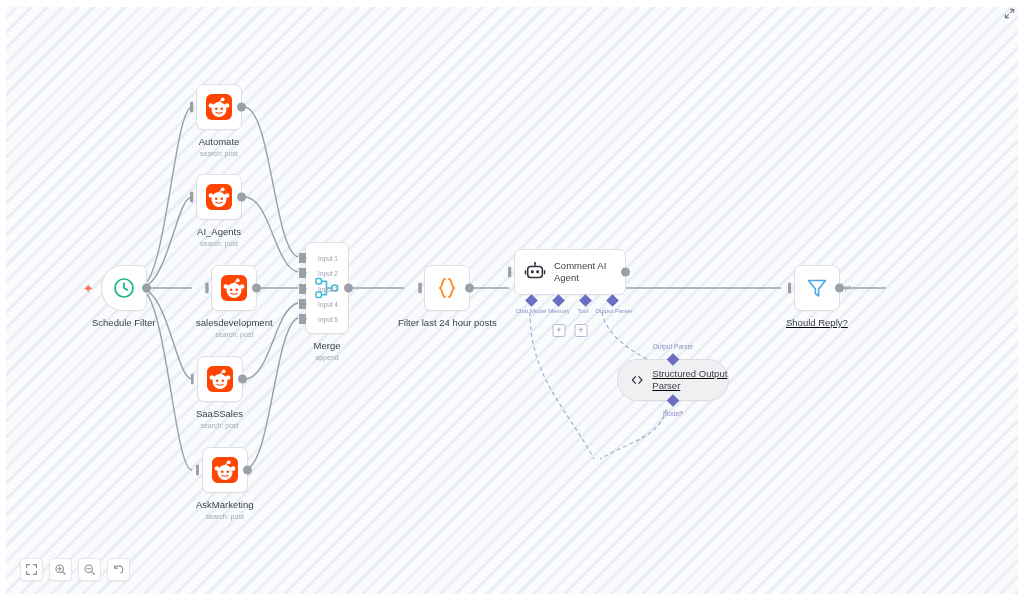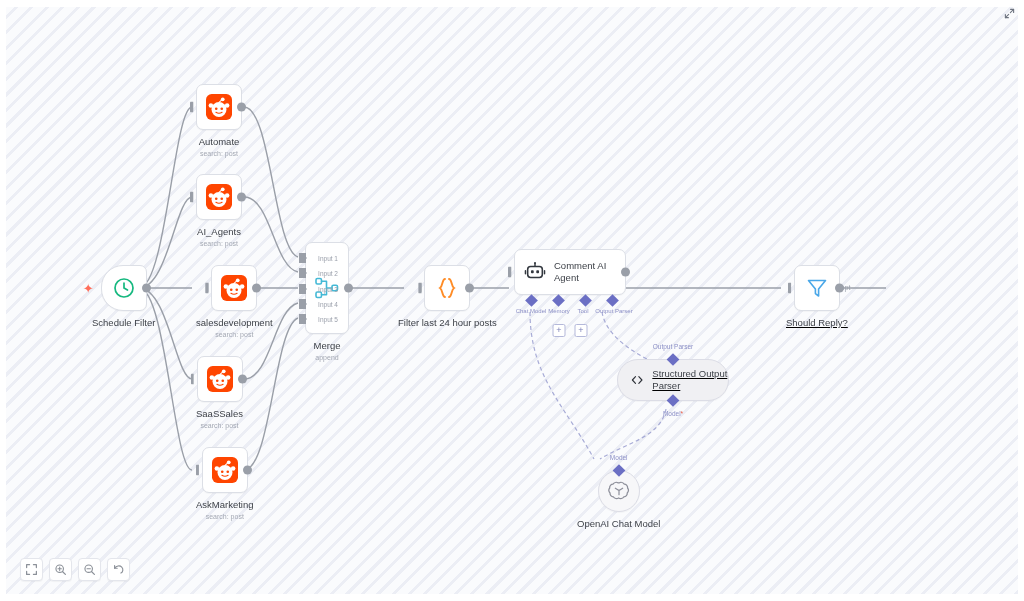--- a/index.html
+++ b/index.html
@@ -516,35 +516,20 @@
           <svg class="icon-svg" width="20" height="20" viewBox="0 0 24 24">
             <path d="M9.2 6.5 L4 12 L9.2 17.5" fill="none" stroke="#2d3138" stroke-width="1.9" stroke-linecap="round" stroke-linejoin="round"></path>
             <path d="M14.8 6.5 L20 12 L14.8 17.5" fill="none" stroke="#2d3138" stroke-width="1.9" stroke-linecap="round" stroke-linejoin="round"></path>
           </svg>
           <span class="pill-label">Structured Output Parser</span>
           <span class="sub-bottom-diamond"></span>
           <span class="sub-port-caption" style="bottom:-17px;"><span>Model</span><span class="req-star">*</span></span>
         </div>
       </div>
 
-      <div class="node" style="left:571px; top:463px;">
-        <div class="node-box circle-box">
-          <span class="sub-top-diamond"></span>
-          <span class="sub-port-caption" style="top:-17px;">Model</span>
-          <svg class="icon-svg" width="22" height="22" viewBox="0 0 24 24">
-            <path d="M12 3.2 C14 2 16.6 2.7 17.8 4.6 C20 4.6 21.6 6.5 21.4 8.7
-                     C22.8 10.3 22.6 12.8 21 14.1 C21.2 16.3 19.6 18.2 17.4 18.3
-                     C16.2 20.2 13.6 20.9 11.6 19.7 C9.6 20.9 7 20.2 5.8 18.3
-                     C3.6 18.2 2 16.3 2.2 14.1 C0.6 12.8 0.4 10.3 1.8 8.7
-                     C1.6 6.5 3.2 4.6 5.4 4.6 C6.6 2.7 9.2 2 11.2 3.2 Z" fill="none" stroke="#8d8f9a" stroke-width="1.4"></path>
-            <path d="M8 9 L12 11.4 L16 9 M12 11.4 L12 16" fill="none" stroke="#8d8f9a" stroke-width="1.3" stroke-linecap="round"></path>
-          </svg>
-        </div>
-        <div class="node-caption">OpenAI Chat Model</div>
-      </div>
 
       <div class="node" style="left:780px; top:258px;text-decoration:underline;">
         <div class="node-box node-square">
           <span class="port-in"></span>
           <svg class="icon-svg" width="24" height="24" viewBox="0 0 24 24">
             <path d="M3.5 4.5 L20.5 4.5 L13.6 13 L13.6 20 L10.4 17.6 L10.4 13 Z" fill="none" stroke="#49a7e8" stroke-width="1.6" stroke-linejoin="round"></path>
           </svg>
           <span class="port-dot"></span>
         </div>
         <div class="node-caption">Should Reply?</div>

